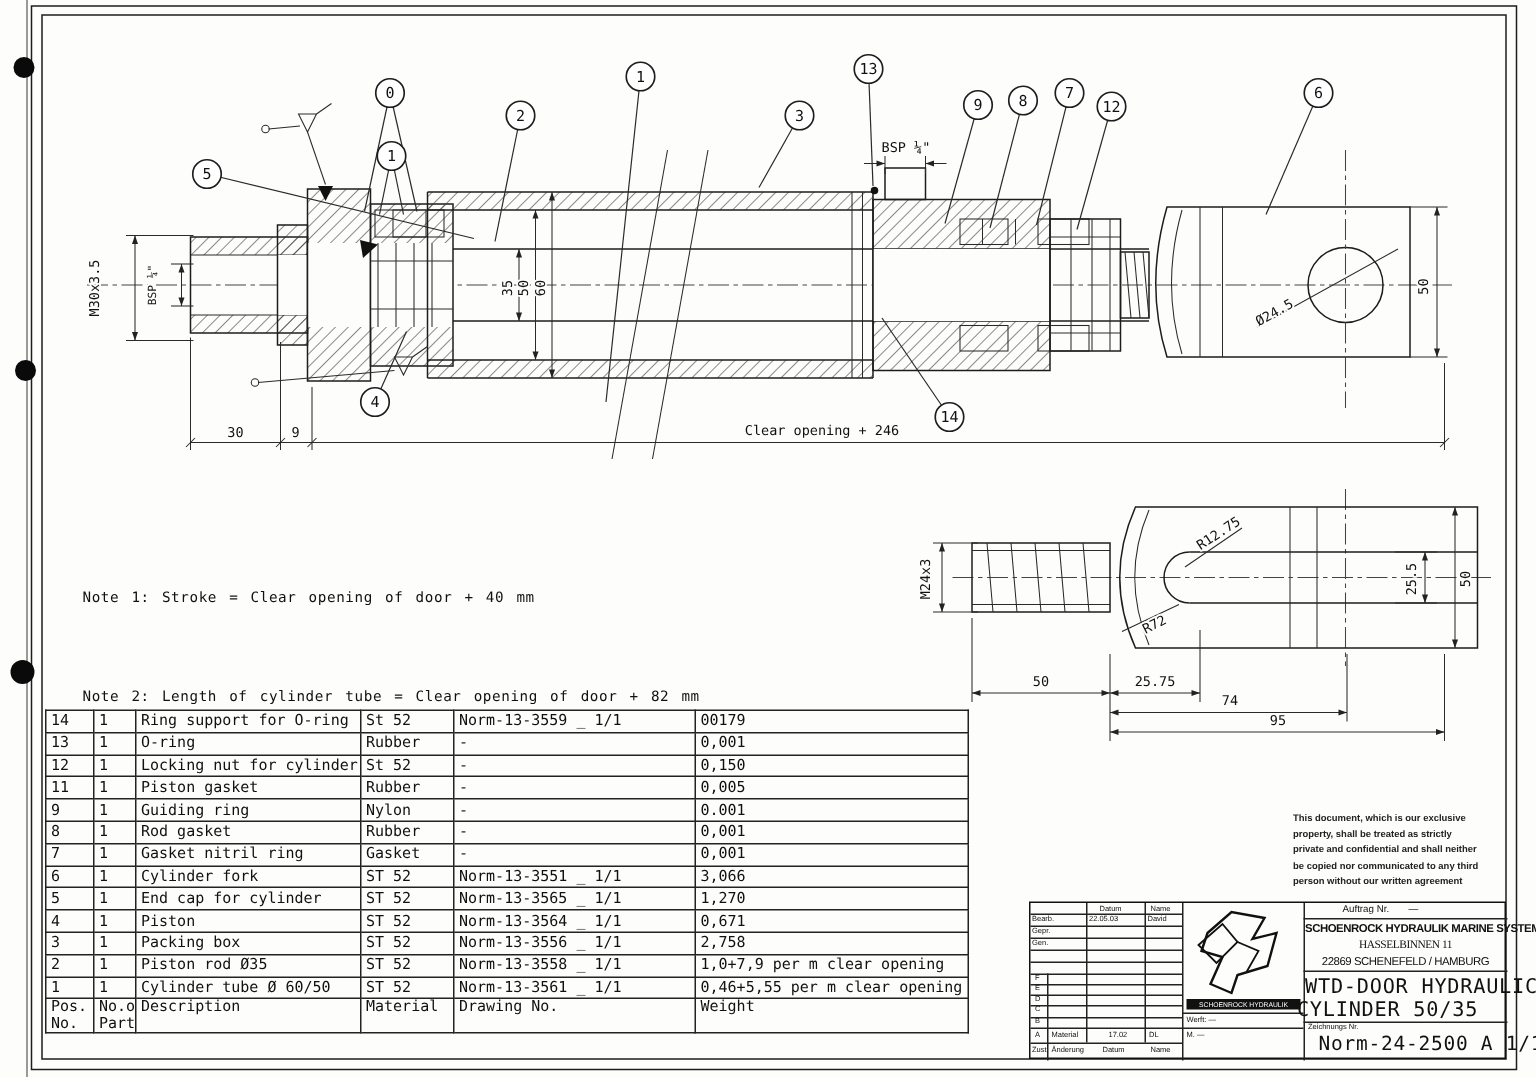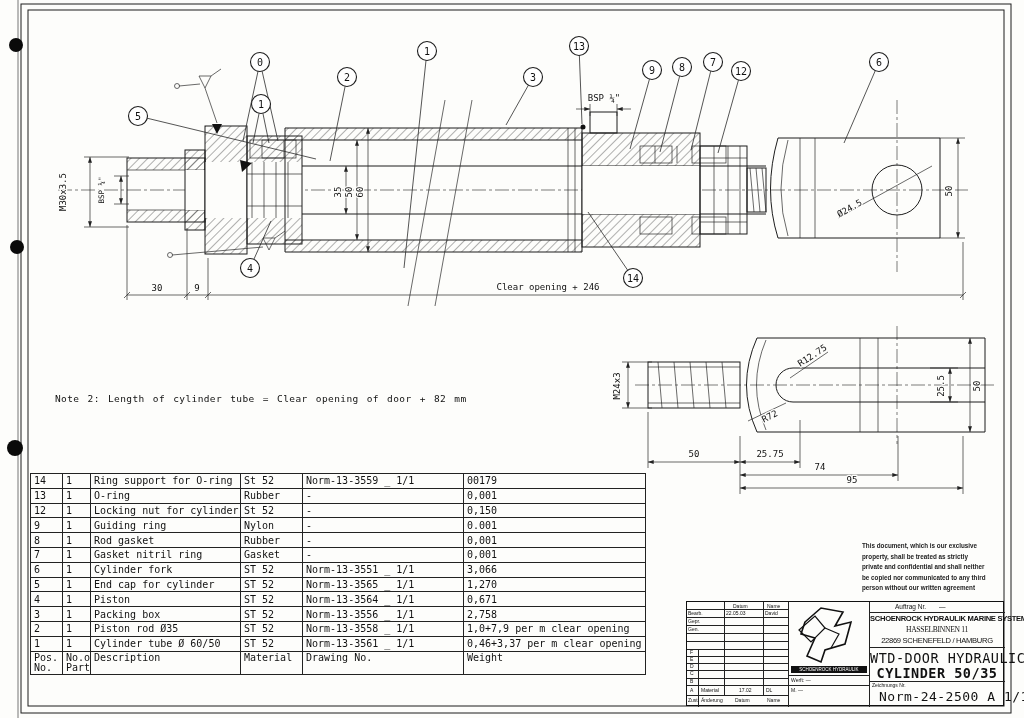--- a/index.html
+++ b/index.html
@@ -317,20 +317,21 @@
         <line x1="250" y1="268" x2="271" y2="221" class="lead"></line>
         <circle cx="250" cy="268" r="9.5" class="bcirc"></circle>
         <text x="250" y="271.5" class="btext">4</text>
         <line x1="633" y1="278" x2="588" y2="212" class="lead"></line>
         <circle cx="633" cy="278" r="9.5" class="bcirc"></circle>
         <text x="633" y="281.5" class="btext">14</text>
       </g>
 </svg>
 
 <div class="notes">
+  <div>Note 1: Stroke = Clear opening of door + 40 mm</div>
   <div>Note 2: Length of cylinder tube = Clear opening of door + 82 mm</div>
 </div>
 
 <table class="parts">
   <colgroup>
     <col style="width:32px">
         <col style="width:28px">
         <col style="width:150px">
     <col style="width:62px">
         <col style="width:161px">
@@ -355,20 +356,28 @@
         </tr>
         <tr>
           <td>12</td>
           <td>1</td>
           <td>Locking nut for cylinder</td>
           <td>St 52</td>
           <td>-</td>
           <td>0,150</td>
         </tr>
         <tr>
+          <td>11</td>
+          <td>1</td>
+          <td>Piston gasket</td>
+          <td>Rubber</td>
+          <td>-</td>
+          <td>0,005</td>
+        </tr>
+        <tr>
           <td>9</td>
           <td>1</td>
           <td>Guiding ring</td>
           <td>Nylon</td>
           <td>-</td>
           <td>0.001</td>
         </tr>
         <tr>
           <td>8</td>
           <td>1</td>
@@ -424,21 +433,21 @@
           <td>ST 52</td>
           <td>Norm-13-3558 _ 1/1</td>
           <td>1,0+7,9 per m clear opening</td>
         </tr>
         <tr>
           <td>1</td>
           <td>1</td>
           <td>Cylinder tube Ø 60/50</td>
           <td>ST 52</td>
           <td>Norm-13-3561 _ 1/1</td>
-          <td>0,46+3,37 per m clear opening</td>
+          <td>0,46+5,55 per m clear opening</td>
         </tr>
       </tbody>
   <tbody>
     <tr class="hdr">
       <td>
         <div>Pos.</div>
             <div>No.</div>
       </td>
       <td>
         <div>No.of</div>
@@ -519,19 +528,19 @@
   <div>
     <div class="hline" style="left:182px;top:10px;width:136px;"></div>
     <div class="hline" style="left:182px;top:45px;width:136px;"></div>
     <div class="hline" style="left:182px;top:79px;width:136px;"></div>
     <div class="tb-abs small6" style="left:208px;top:1px;">Auftrag Nr.</div>
     <div class="tb-abs small6" style="left:252px;top:1px;">—</div>
     <div class="tb-abs company" style="left:183px;top:11px;width:134px;">SCHOENROCK HYDRAULIK MARINE SYSTEMS GmbH</div>
     <div class="tb-abs company" style="left:183px;top:22px;width:134px;font-weight:normal;font-family:Liberation Serif, serif;">HASSELBINNEN 11</div>
     <div class="tb-abs company" style="left:183px;top:33px;width:134px;font-weight:normal;">22869 SCHENEFELD / HAMBURG</div>
     <div class="tb-abs bigtitle" style="left:183px;top:48px;width:134px;">WTD-DOOR HYDRAULIC</div>
-    <div class="tb-abs bigtitle" style="left:183px;top:63px;width:134px;font-weight:bold;">CYLINDER 50/35</div>
+    <div class="tb-abs bigtitle" style="left:171px;top:63px;width:134px;">CYLINDER 50/35</div>
     <div class="tb-abs tiny" style="left:185px;top:80px;">Zeichnungs Nr.</div>
     <div class="tb-abs drawno" style="left:192px;top:87px;">Norm-24-2500 A 1/1</div>
   </div>
 </div>
 
 </div>
 
 </body></html>

